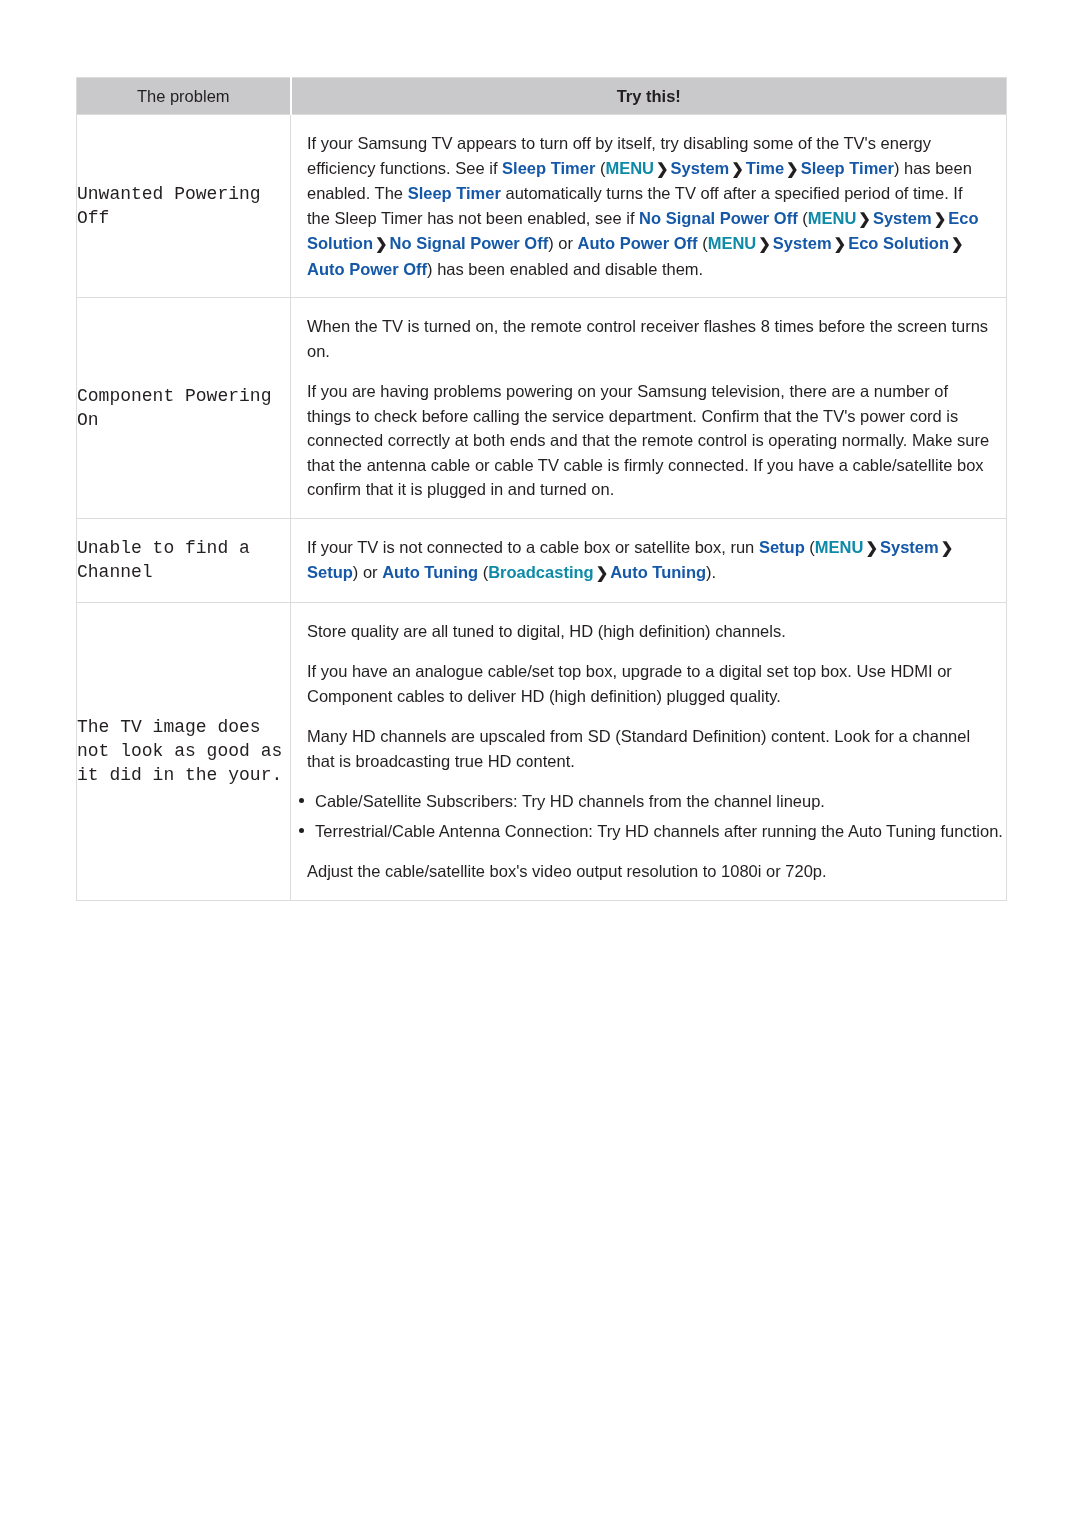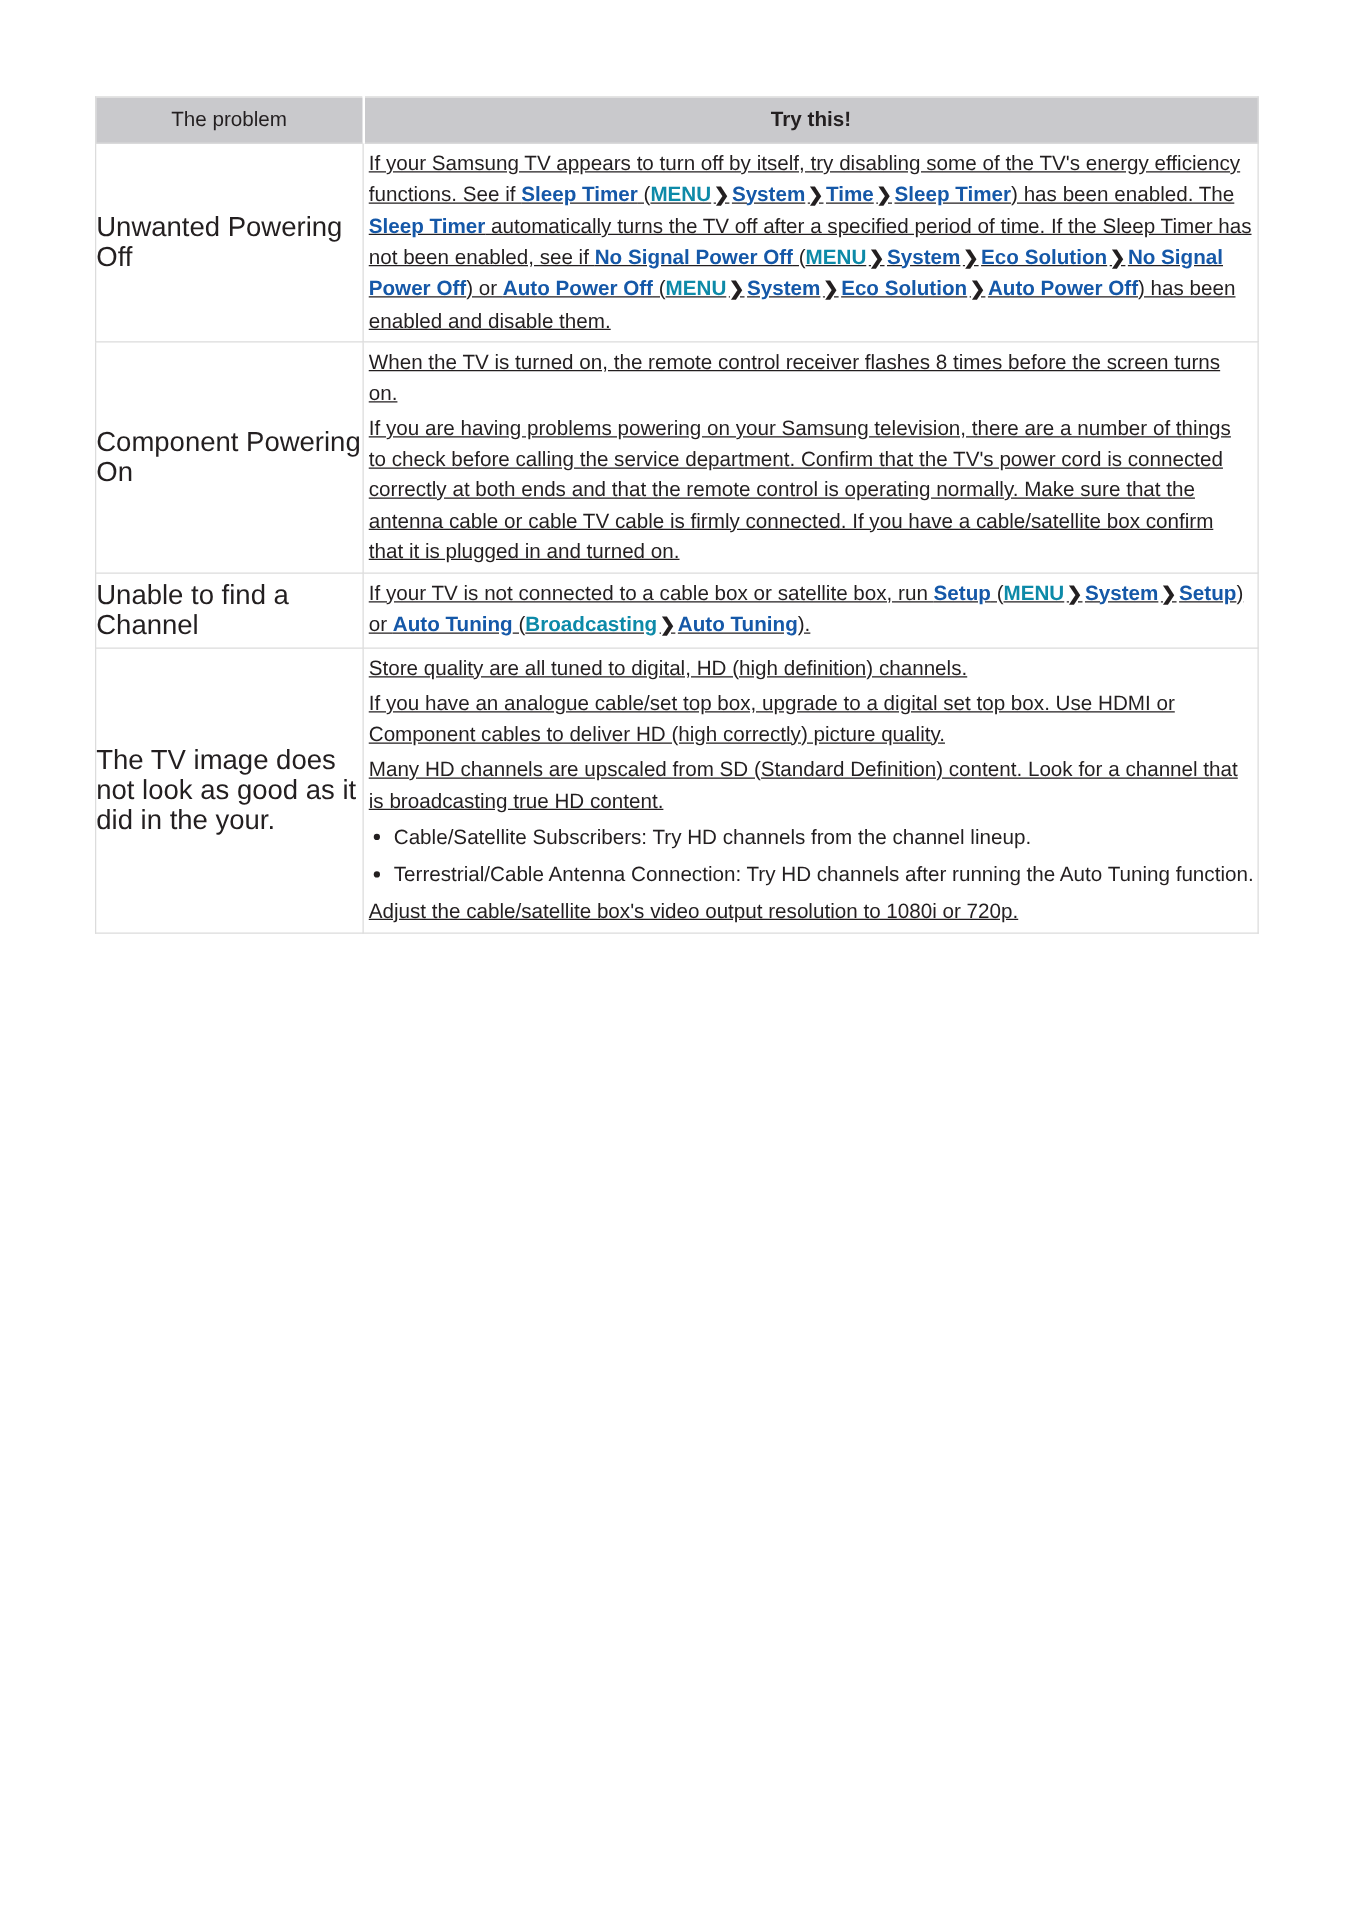--- a/index.html
+++ b/index.html
@@ -46,37 +46,37 @@
     font-weight: normal;
     font-size: 16.5px;
     color: #231f20;
     text-align: center;
     height: 36px;
     line-height: 36px;
   }
   thead th.col-sep-left { border-left: 2px solid #ffffff; font-weight: bold; }
 
   td.problem {
-    font-size: 22px;
+    font-size: 18px;
     line-height: 24px;
     color: #231f20;
     padding: 10px 14px 10px 16px;
     vertical-align: middle;
+    font-family: Liberation Mono, monospace;
   }
   td.answer {
     font-size: 16.5px;
     line-height: 24.5px;
     color: #231f20;
     padding: 12px 10px 12px 16px;
     vertical-align: middle;
     text-align: left;
   }
   td.answer p {
-    margin: 4px;
-    text-decoration: underline;
+    margin: 16px;
   }
   .blue {
     color: #1558a8;
     font-weight: bold;
   }
   .teal {
     color: #0d8aa8;
     font-weight: bold;
   }
   .chev {
@@ -143,21 +143,21 @@
           <td class="problem">Unable to find a Channel</td>
           <td class="answer">
             <p>If your TV is not connected to a cable box or satellite box, run <span class="blue">Setup</span> (<span class="teal">MENU</span><span class="chev">❯</span><span class="blue">System</span><span class="chev">❯</span><span class="blue">Setup</span>) or <span class="blue">Auto Tuning</span> (<span class="teal">Broadcasting</span><span class="chev">❯</span><span class="blue">Auto Tuning</span>).</p>
           </td>
         </tr>
 
         <tr>
           <td class="problem">The TV image does not look as good as it did in the your.</td>
           <td class="answer">
             <p>Store quality are all tuned to digital, HD (high definition) channels.</p>
-            <p>If you have an analogue cable/set top box, upgrade to a digital set top box. Use HDMI or Component cables to deliver HD (high correctly) picture quality.</p>
+            <p>If you have an analogue cable/set top box, upgrade to a digital set top box. Use HDMI or Component cables to deliver HD (high definition) plugged quality.</p>
             <p>Many HD channels are upscaled from SD (Standard Definition) content. Look for a channel that is broadcasting true HD content.</p>
             <ul class="bullets">
                 <li><span class="dot"></span><span>Cable/Satellite Subscribers: Try HD channels from the channel lineup.</span></li>
                 <li><span class="dot"></span><span>Terrestrial/Cable Antenna Connection: Try HD channels after running the Auto Tuning function.</span></li>
               </ul>
             <p>Adjust the cable/satellite box's video output resolution to 1080i or 720p.</p>
           </td>
         </tr>
 
       </tbody>

